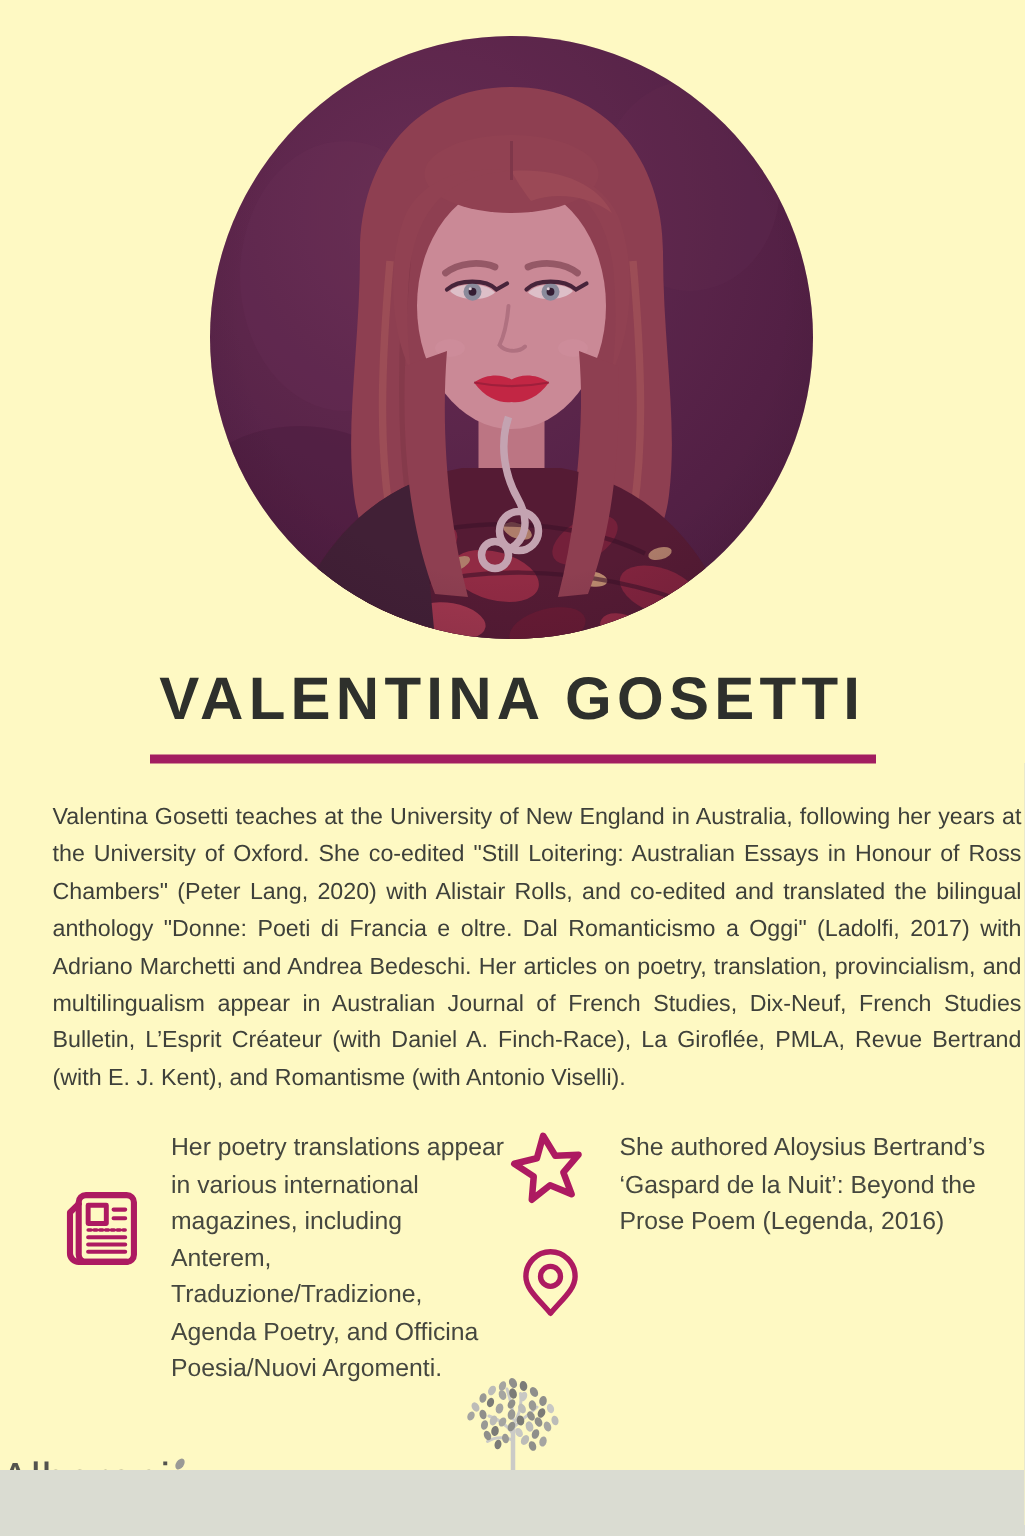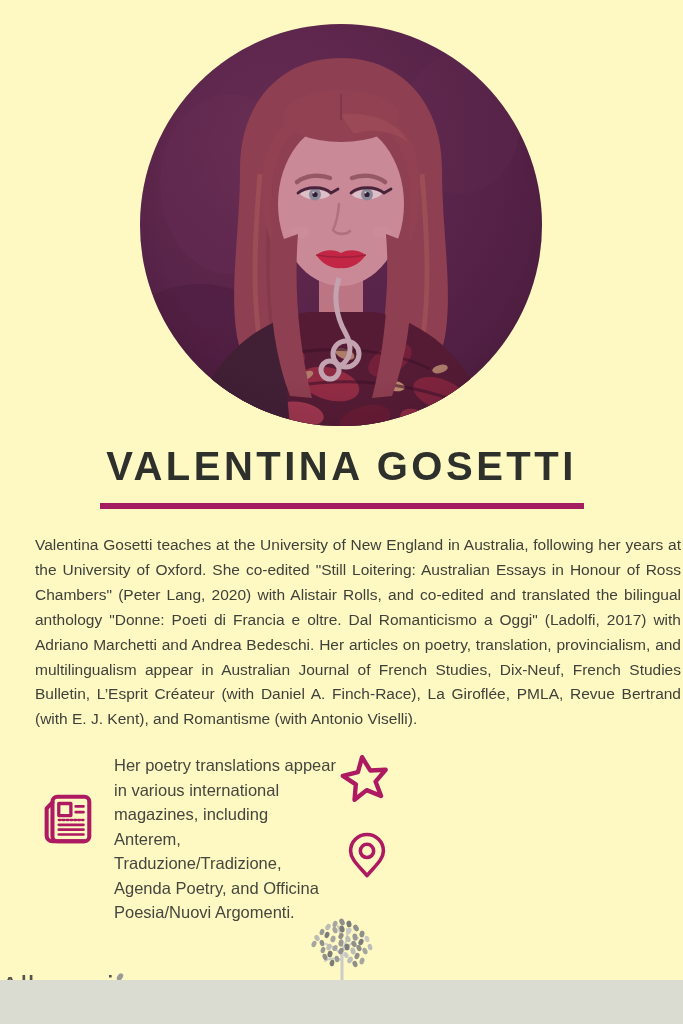--- a/index.html
+++ b/index.html
@@ -160,20 +160,21 @@
       <path d="M41,19 H49 M41,25 H49" stroke-width="2.8"></path>
       <path d="M23.5,33 H49" stroke-width="2.4" stroke-dasharray="2,2"></path>
       <path d="M23.5,38 H49 M23.5,43 H49 M23.5,48 H49" stroke-width="2.8"></path>
     </g>
   </svg>
   <p class="fact-text news-text">Her poetry translations appear in various international magazines, including Anterem, Traduzione/Tradizione, Agenda Poetry, and Officina Poesia/Nuovi Argomenti.</p>
 
   <svg class="star-icon" viewBox="0 0 64 64" xmlns="http://www.w3.org/2000/svg" aria-hidden="true">
     <path d="M32,8 L39.1,24.3 L56.7,26 L43.4,37.7 L47.3,55 L32,46 L16.7,55 L20.6,37.7 L7.3,26 L24.9,24.3 Z" fill="none" stroke="#ad1a61" stroke-width="5" stroke-linejoin="round" transform="rotate(-8 32 32)"></path>
   </svg>
+  <p class="fact-text star-text">She authored Aloysius Bertrand’s ‘Gaspard de la Nuit’: Beyond the Prose Poem (Legenda, 2016)</p>
 
   <svg class="pin-icon" viewBox="0 0 64 64" xmlns="http://www.w3.org/2000/svg" aria-hidden="true">
     <g stroke="#ad1a61" fill="none" stroke-width="4.6" stroke-linejoin="round">
       <path d="M32,57 C22,45 11,36.5 11,25.5 A21,21 0 1 1 53,25.5 C53,36.5 42,45 32,57 Z"></path>
       <circle cx="32" cy="25.5" r="8.5"></circle>
     </g>
   </svg>
 
   <div class="logo">
     <svg class="tree" width="96" height="72" viewBox="0 0 96 72" xmlns="http://www.w3.org/2000/svg" aria-hidden="true">

